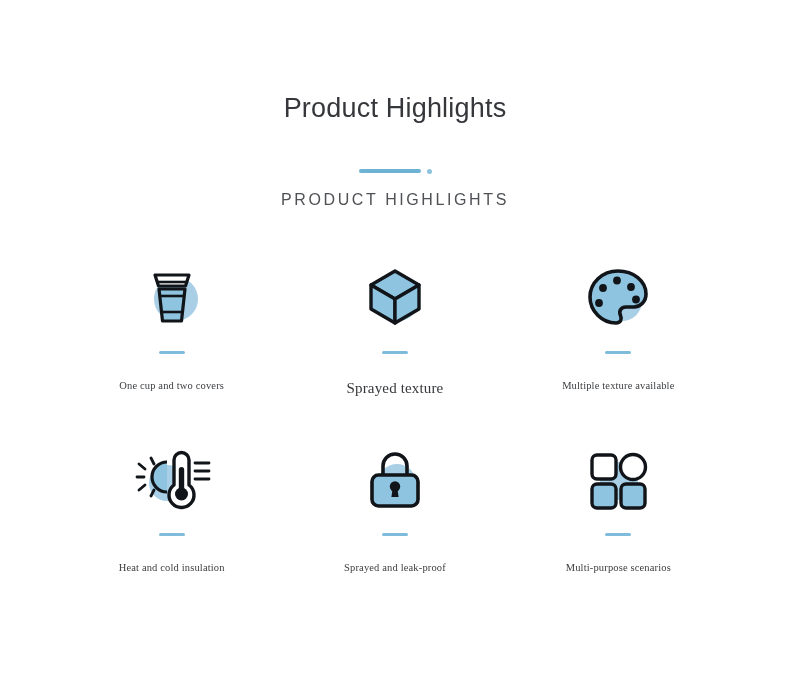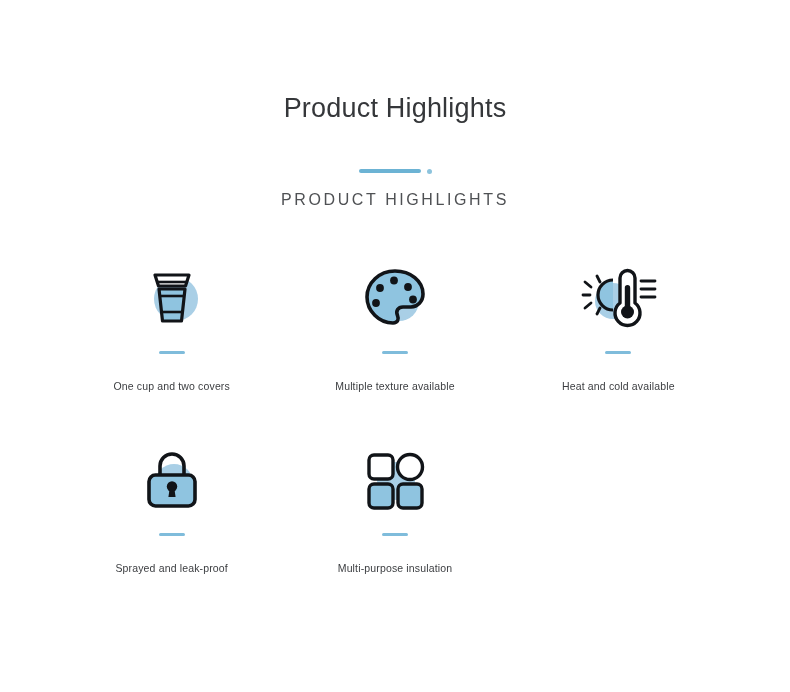--- a/index.html
+++ b/index.html
@@ -73,20 +73,21 @@
     grid-row-gap: 4px;
     padding: 0 60px;
     box-sizing: border-box;
   }
 
   .cell {
     display: flex;
     flex-direction: column;
     align-items: center;
     height: 178px;
+    font-family: Liberation Serif, serif;
   }
 
   .icon-wrap {
     height: 72px;
     display: flex;
     align-items: center;
     justify-content: center;
   }
   .icon-wrap svg {
     display: block;
@@ -139,20 +140,32 @@
           <line x1="23.8" y1="35" x2="48.2" y2="35" stroke="#111418" stroke-width="2.6"></line>
           <line x1="25.6" y1="51" x2="46.4" y2="51" stroke="#111418" stroke-width="2.6"></line>
           <path d="M19 14 L53 14 L49.5 25 L22.5 25 Z" fill="#ffffff" stroke="#111418" stroke-width="3.2" stroke-linejoin="round"></path>
           <line x1="20.3" y1="21" x2="51.7" y2="21" stroke="#111418" stroke-width="2.6"></line>
         </svg>
       </div>
       <div class="cell-rule"></div>
       <div class="cell-caption">One cup and two covers</div>
     </div>
 
+    <div class="cell">
+      <div class="icon-wrap">
+        <svg width="72" height="72" viewBox="0 0 72 72">
+          <circle cx="39" cy="39" r="21" fill="#a9cfe6"></circle>
+          <path d="M36 10 L60 24 L36 38 L12 24 Z" fill="#8fc4e0" stroke="#111418" stroke-width="3.4" stroke-linejoin="round"></path>
+          <path d="M12 24 L12 48 L36 62 L36 38 Z" fill="#8fc4e0" stroke="#111418" stroke-width="3.4" stroke-linejoin="round"></path>
+          <path d="M60 24 L60 48 L36 62 L36 38 Z" fill="#8fc4e0" stroke="#111418" stroke-width="3.4" stroke-linejoin="round"></path>
+        </svg>
+      </div>
+      <div class="cell-rule"></div>
+      <div class="cell-caption large">Sprayed texture</div>
+    </div>
 
     <div class="cell">
       <div class="icon-wrap">
         <svg width="72" height="72" viewBox="0 0 72 72">
           <circle cx="40" cy="40" r="20" fill="#a9cfe6"></circle>
           <path d="M36 10
                    C20 10 8 22 8 36
                    C8 50 20 62 34 62
                    C39 62 40 58 38.5 54.5
                    C36.5 50 39 46 44 46
@@ -186,21 +199,21 @@
           <circle cx="52.5" cy="51" r="6.5" fill="#111418"></circle>
           <rect x="49.8" y="24" width="5.4" height="26" rx="2.7" fill="#111418"></rect>
           <g stroke="#111418" stroke-width="2.8" stroke-linecap="round">
             <line x1="66" y1="20" x2="80" y2="20"></line>
             <line x1="66" y1="28" x2="80" y2="28"></line>
             <line x1="66" y1="36" x2="80" y2="36"></line>
           </g>
         </svg>
       </div>
       <div class="cell-rule"></div>
-      <div class="cell-caption">Heat and cold available</div>
+      <div class="cell-caption">Heat and cold insulation</div>
     </div>
 
     <div class="cell">
       <div class="icon-wrap">
         <svg width="72" height="72" viewBox="0 0 72 72">
           <circle cx="38" cy="40" r="19" fill="#a9cfe6"></circle>
           <path d="M24 33 V23 a12 12 0 0 1 24 0 V33" fill="none" stroke="#111418" stroke-width="3.6" stroke-linecap="round"></path>
           <rect x="13" y="32" width="46" height="31" rx="6.5" fill="#8fc4e0" stroke="#111418" stroke-width="3.6"></rect>
           <circle cx="36" cy="43.5" r="5.2" fill="#111418"></circle>
           <path d="M33.6 46 h4.8 l1.2 8 h-7.2 Z" fill="#111418"></path>
@@ -214,17 +227,17 @@
       <div class="icon-wrap">
         <svg width="72" height="72" viewBox="0 0 72 72">
           <circle cx="37" cy="38" r="19" fill="#a9cfe6"></circle>
           <rect x="10" y="12" width="24" height="24" rx="5" fill="#ffffff" stroke="#111418" stroke-width="3.4"></rect>
           <circle cx="51" cy="24" r="12.5" fill="#ffffff" stroke="#111418" stroke-width="3.4"></circle>
           <rect x="10" y="41" width="24" height="24" rx="5" fill="#8fc4e0" stroke="#111418" stroke-width="3.4"></rect>
           <rect x="39" y="41" width="24" height="24" rx="5" fill="#8fc4e0" stroke="#111418" stroke-width="3.4"></rect>
         </svg>
       </div>
       <div class="cell-rule"></div>
-      <div class="cell-caption">Multi-purpose insulation</div>
+      <div class="cell-caption">Multi-purpose scenarios</div>
     </div>
 
   </div>
 </div>
 
 </body></html>

